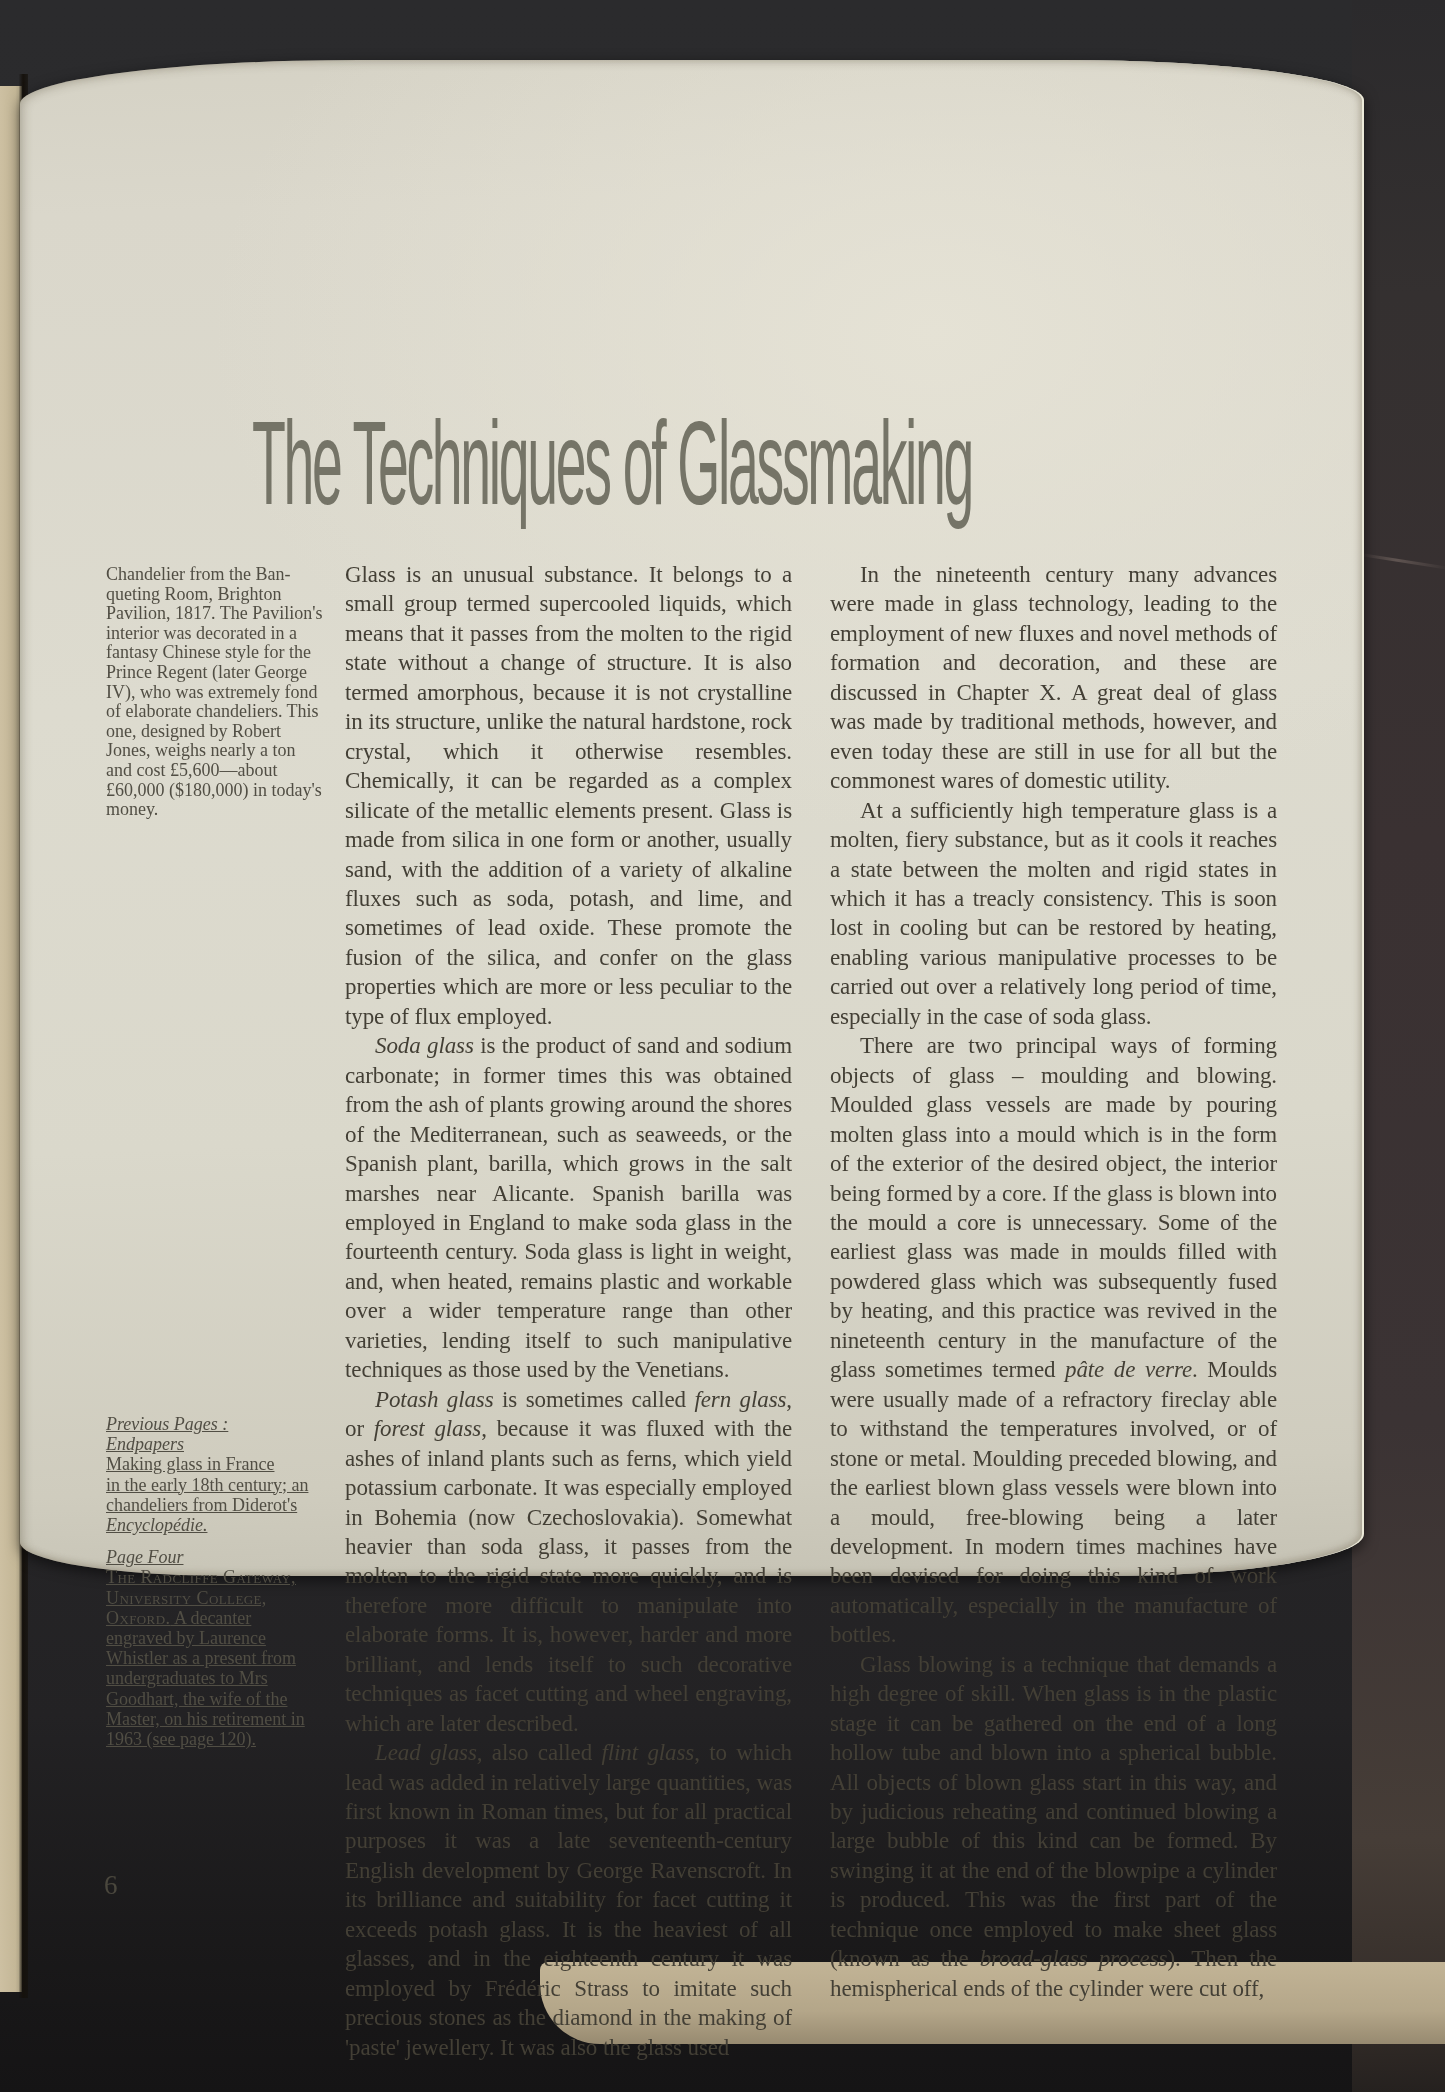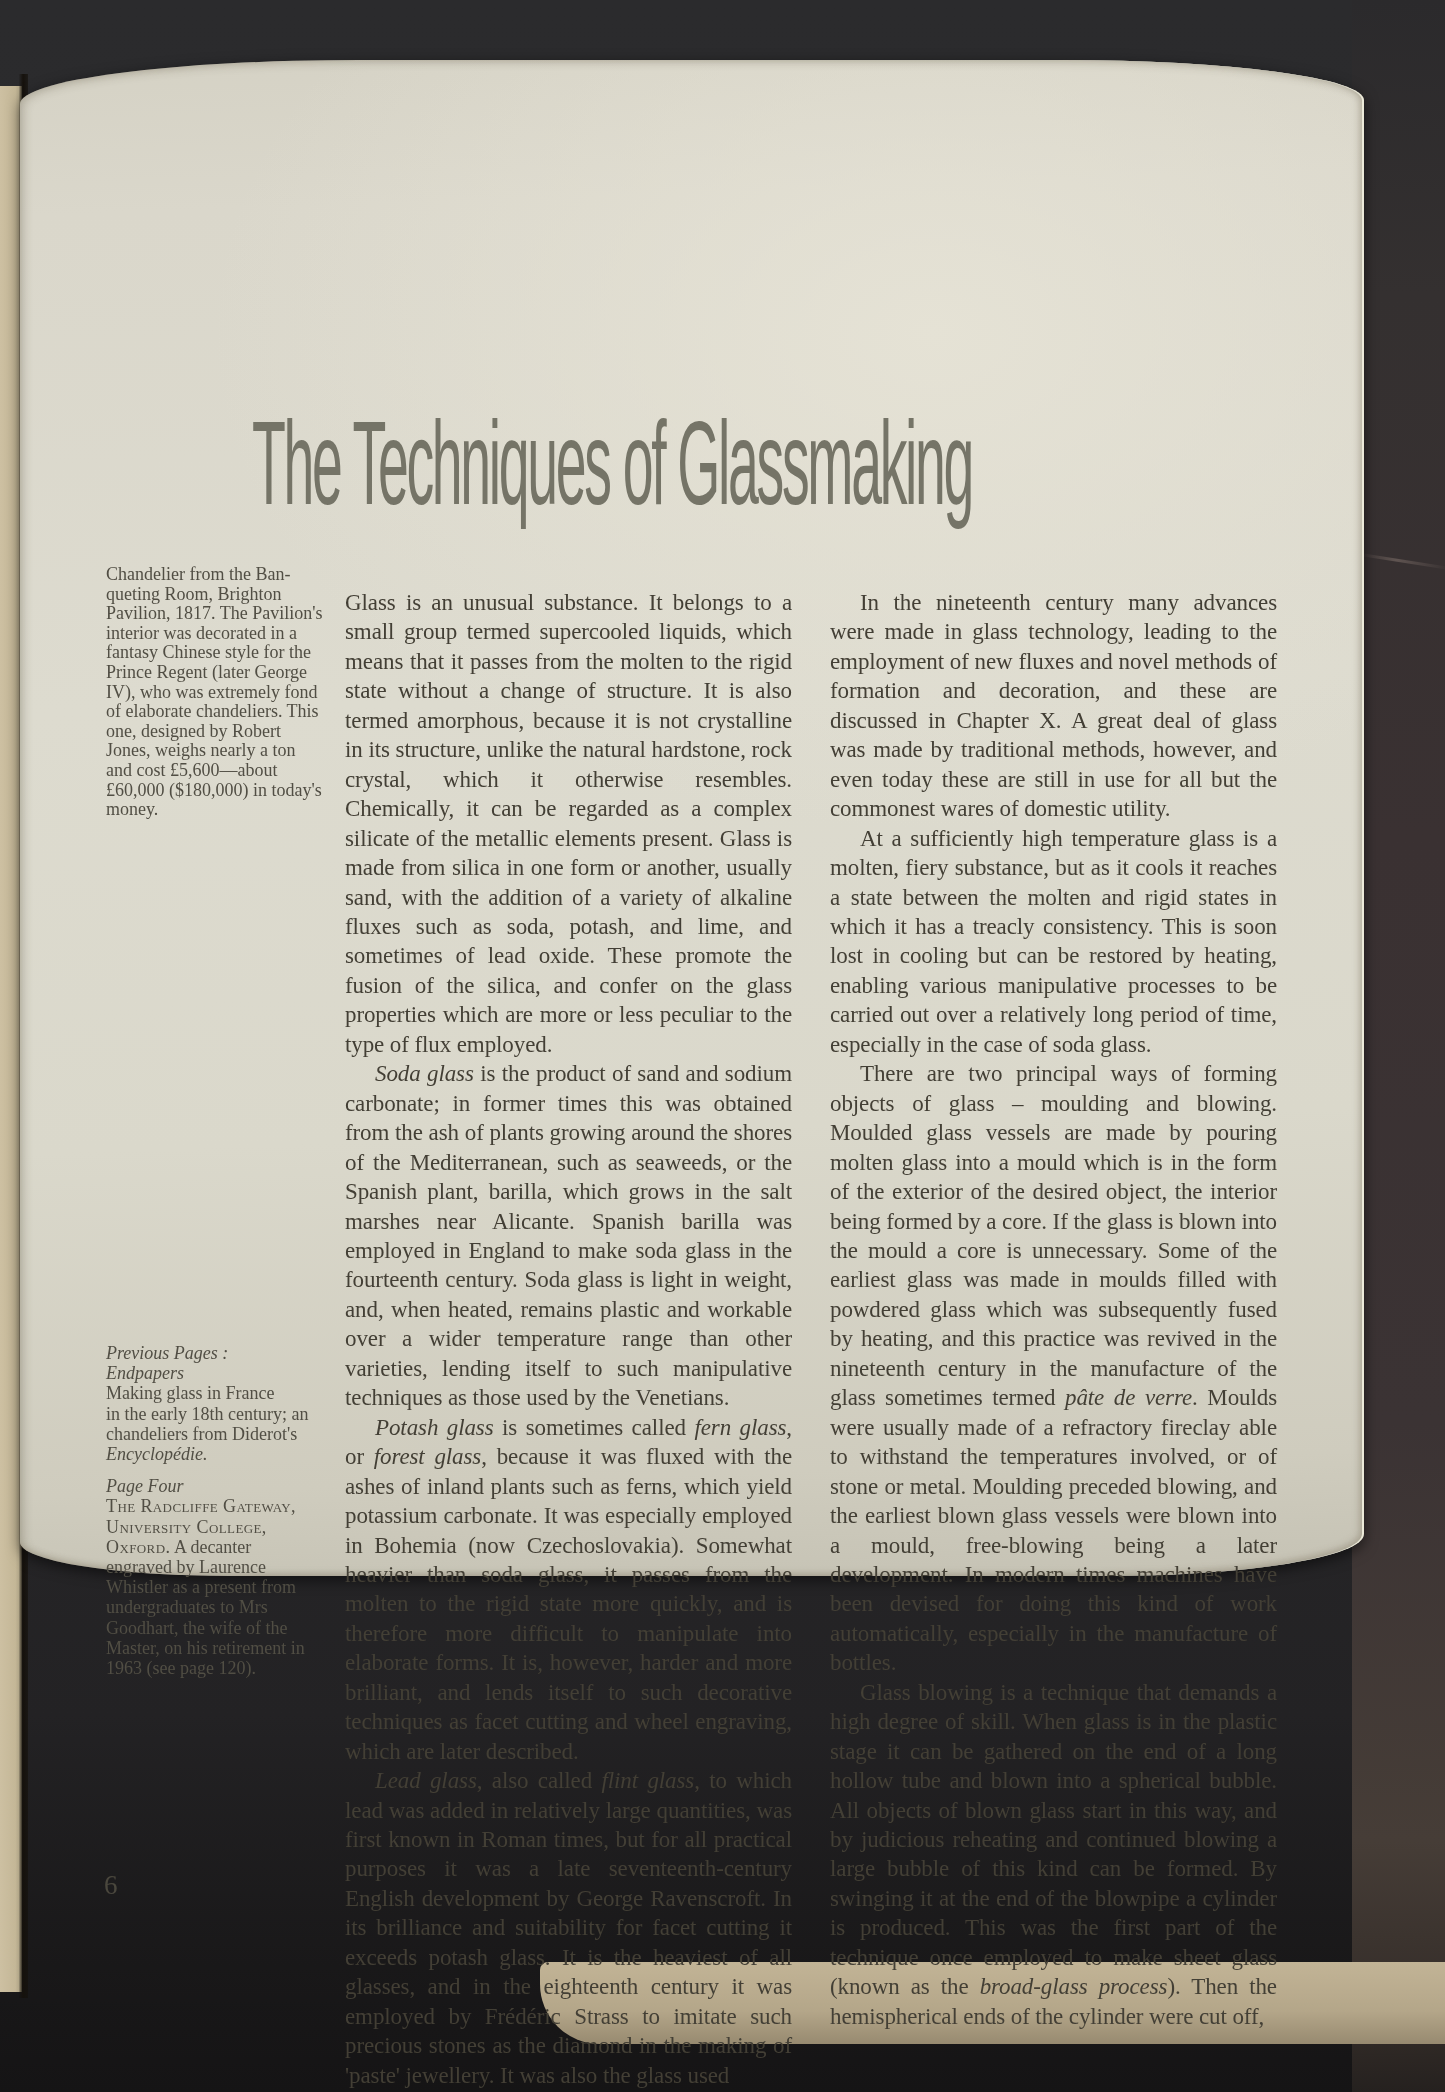--- a/index.html
+++ b/index.html
@@ -45,29 +45,29 @@
   
   .page-title{
     position:absolute;left:232px;top:344px;height:130px;white-space:nowrap;
     font-family:"Liberation Sans", sans-serif;font-weight:400;
     font-size:118px;line-height:1.0;letter-spacing:-5px;color:#757467;
     transform:scaleX(0.47);transform-origin:left top;
   }
   
   .margin-col{position:absolute;left:86px;width:218px;color:#514e44;}
   .caption-top{top:505px;}
-  .caption-lower{top:1283px;}
+  .caption-lower{top:1354px;text-decoration:underline;}
   .cap-block{margin:0 0 12px 0;}
   .cap-line{font-size:18px;line-height:19.6px;white-space:nowrap;}
   .caption-lower .cap-line{line-height:20.2px;}
   .it{font-style:italic;}
   .sc{font-variant:small-caps;letter-spacing:.4px;}
   
   .body-col{
-    position:absolute;top:528px;width:447px;
+    position:absolute;top:500px;width:447px;
     font-size:23px;line-height:29.45px;letter-spacing:-0.1px;
     text-align:justify;color:#433f35;
   }
   .col-1{left:325px;}
   .col-2{left:810px;}
   .body-col p{margin:0;}
   .body-col p.ind{text-indent:30px;}
   
   .page-number{position:absolute;left:84px;top:1810px;font-size:27px;color:#4a473d;}
 </style>

